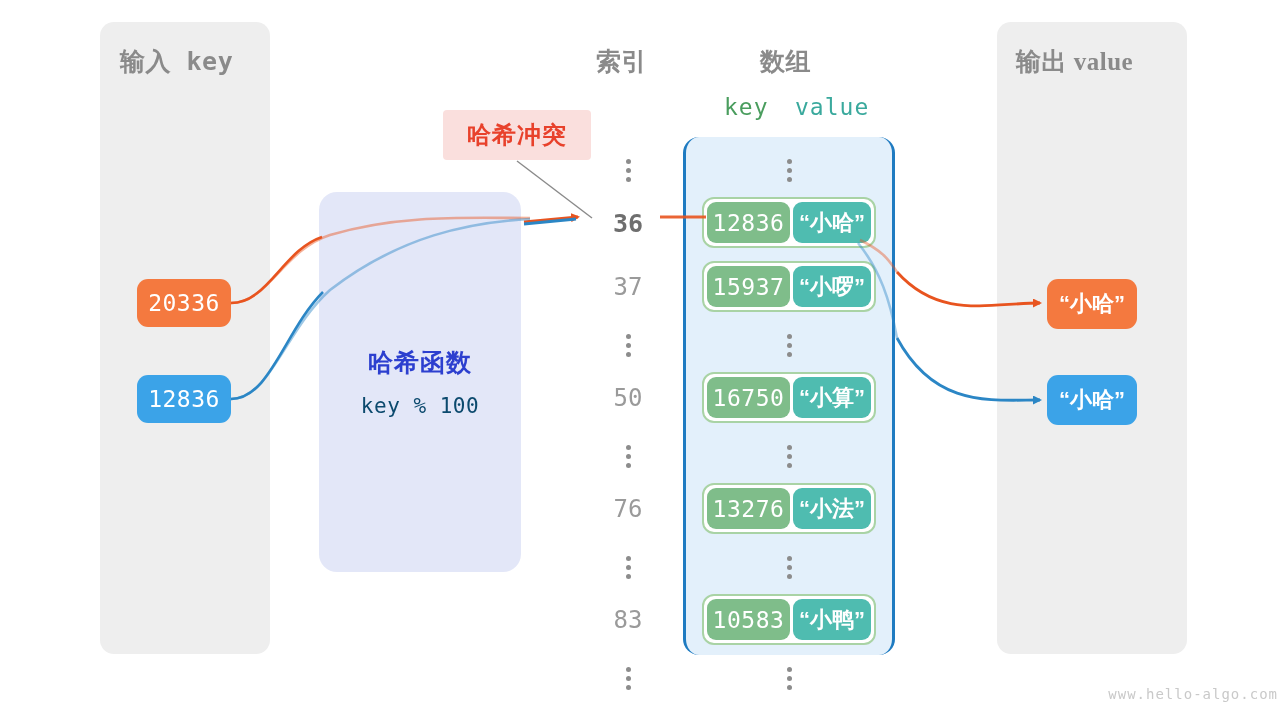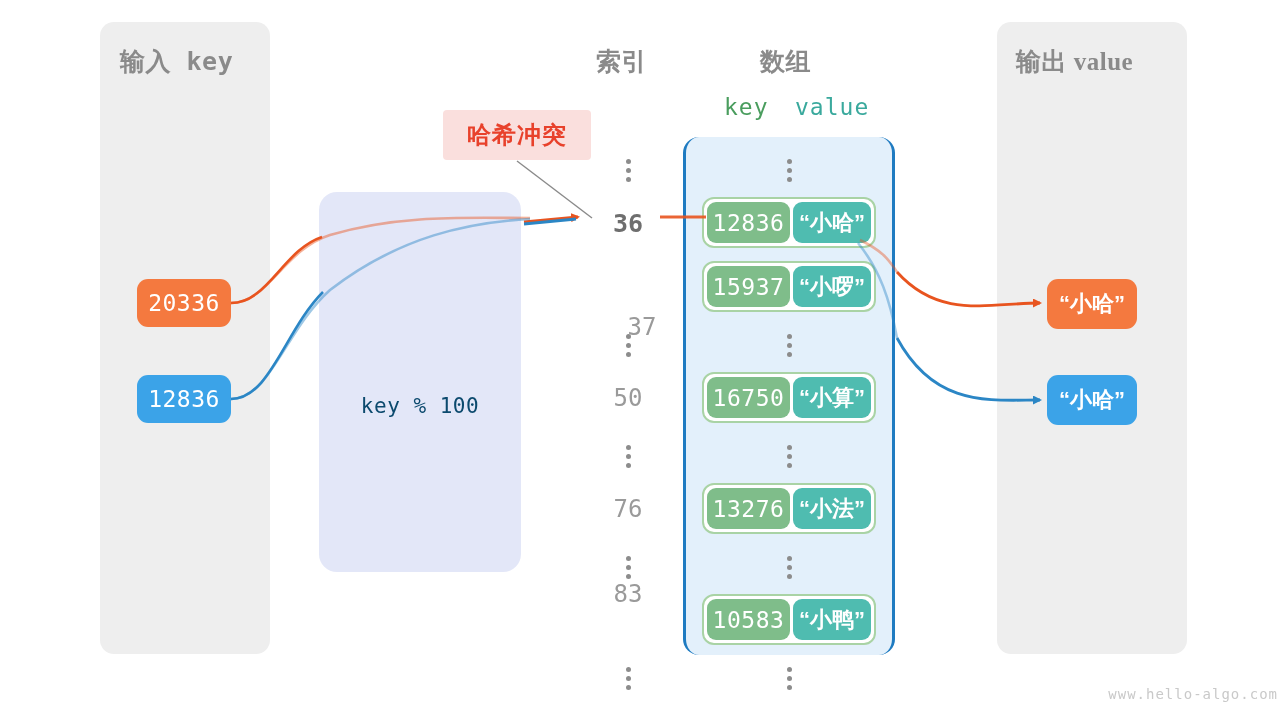--- a/index.html
+++ b/index.html
@@ -160,51 +160,52 @@
 
 <div id="stage">
 
   <div class="panel" style="left:100px;top:22px;width:170px;height:632px;"></div>
   <div class="panel-title" style="left:120px;top:45px;">输入 key</div>
 
   <div class="pill" style="left:137px;top:279px;width:94px;height:48px;background:#f4793f;">20336</div>
   <div class="pill" style="left:137px;top:375px;width:94px;height:48px;background:#3ba3e8;">12836</div>
 
   <div id="hashbox" style="left:319px;top:192px;width:202px;height:380px;"></div>
+  <div class="hf-title" style="left:319px;top:346px;width:202px;">哈希函数</div>
   <div class="hf-sub" style="left:319px;top:394px;width:202px;">key % 100</div>
 
   <div id="collision" style="left:443px;top:110px;width:148px;height:50px;">哈希冲突</div>
 
   <div class="panel-title" style="left:596px;top:45px;">索引</div>
   <div id="index-column">
       <div class="vdots" style="left: 621px; top: 159px;">
         <i></i>
         <i></i>
         <i></i>
       </div>
       <div class="idx active" style="left: 593px; top: 209px;">36</div>
-      <div class="idx" style="left: 607px; top: 273px; margin-top: 40px;">37</div>
+      <div class="idx" style="left: 593px; top: 273px;">37</div>
       <div class="vdots" style="left: 621px; top: 334px;">
         <i></i>
         <i></i>
         <i></i>
       </div>
       <div class="idx" style="left: 593px; top: 384px;">50</div>
       <div class="vdots" style="left: 621px; top: 445px;">
         <i></i>
         <i></i>
         <i></i>
       </div>
       <div class="idx" style="left: 593px; top: 495px;">76</div>
       <div class="vdots" style="left: 621px; top: 556px;">
         <i></i>
         <i></i>
         <i></i>
       </div>
-      <div class="idx" style="left: 593px; top: 580px;">83</div>
+      <div class="idx" style="left: 593px; top: 606px;">83</div>
       <div class="vdots" style="left: 621px; top: 667px;">
         <i></i>
         <i></i>
         <i></i>
       </div>
     </div>
 
   <div class="panel-title" style="left:760px;top:45px;">数组</div>
   <div class="arr-head" style="left:724px;top:94px;color:#4a9d5e;">key</div>
   <div class="arr-head" style="left:795px;top:94px;color:#3aa99d;">value</div>

